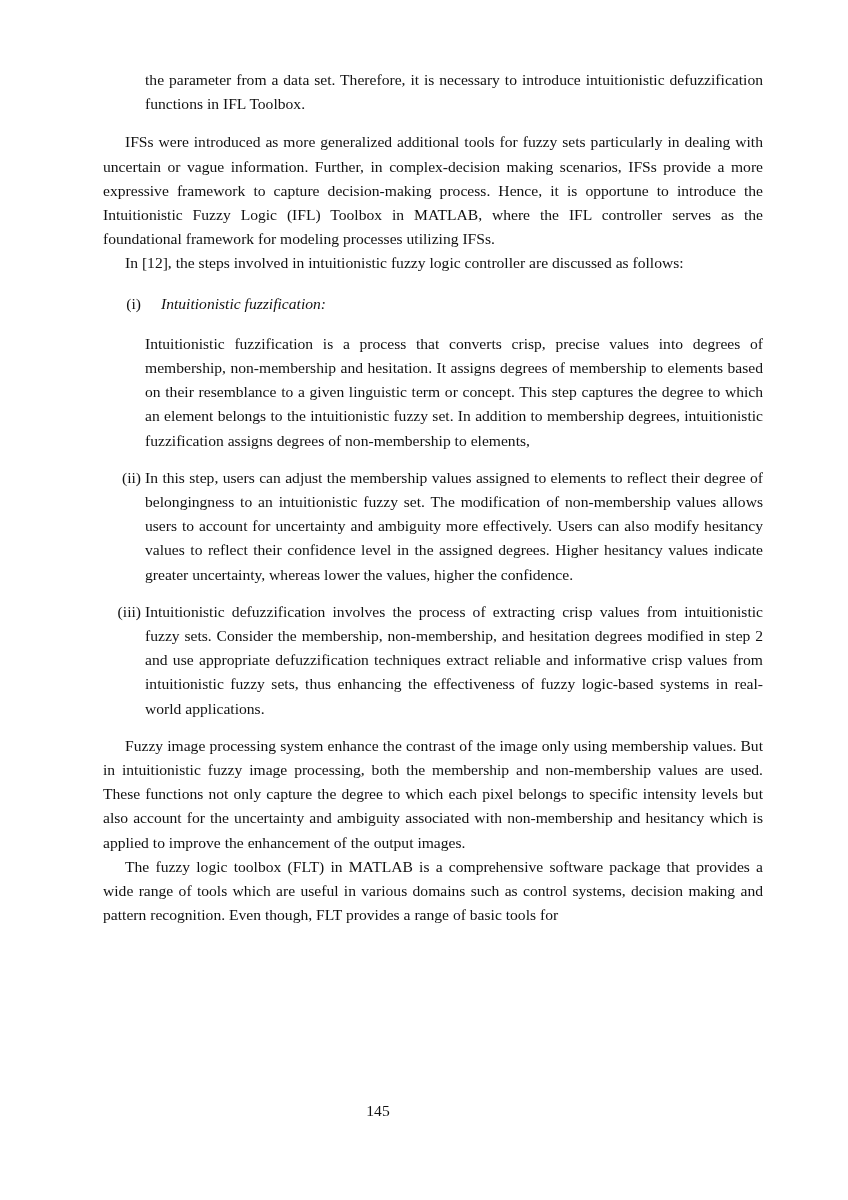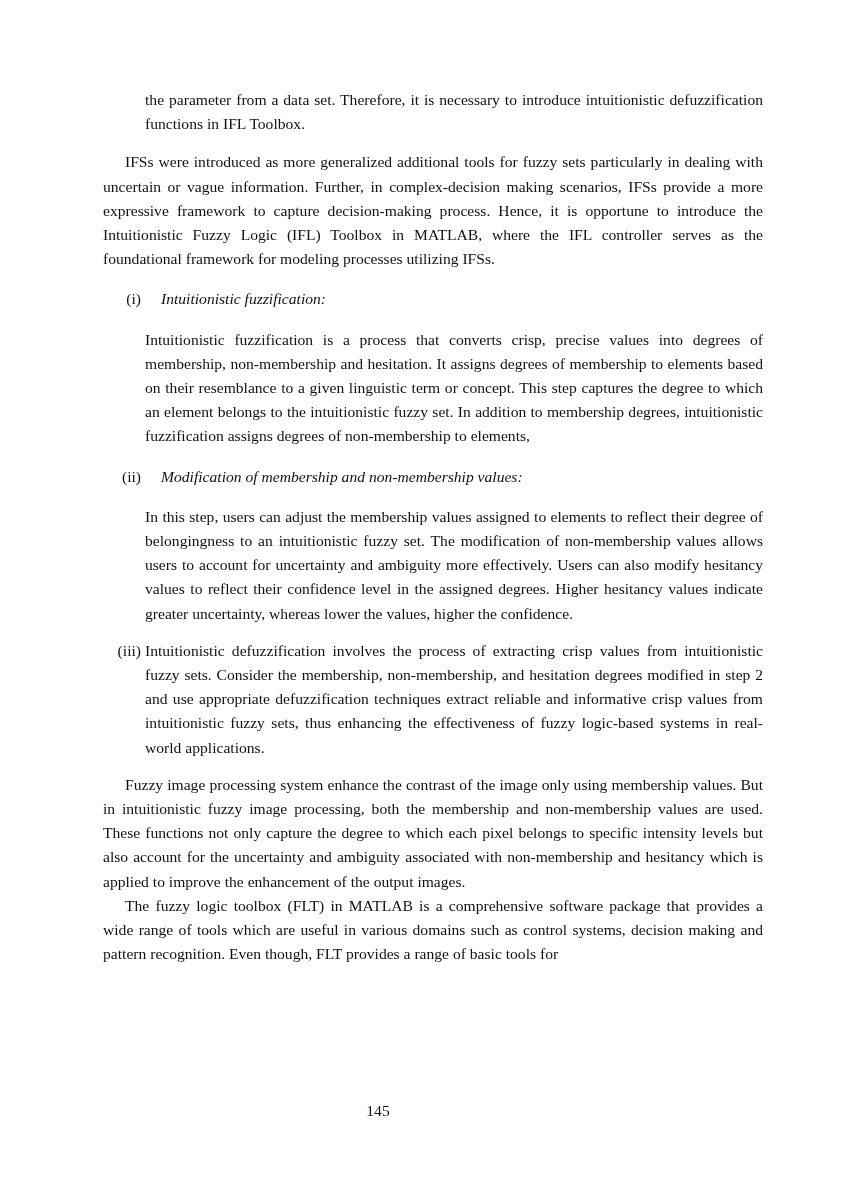--- a/index.html
+++ b/index.html
@@ -11,21 +11,21 @@
       width: 848px;
       height: 1200px;
       position: relative;
       overflow: hidden;
       font-family: "Liberation Serif", "DejaVu Serif", serif;
       color: #111111;
     }
     .page {
       position: absolute;
       left: 103px;
-      top: 88px;
+      top: 68px;
       width: 660px;
     }
     .txt {
       font-size: 15.6px;
       line-height: 24.2px;
       text-align: justify;
       margin: 0;
     }
     .cont {
       padding-left: 42px;
@@ -70,32 +70,32 @@
     }
   </style>
 </head>
 <body>
 
 <div class="page">
 
   <p class="txt cont">the parameter from a data set.  Therefore, it is necessary to introduce intuitionistic defuzzification functions in IFL Toolbox.</p>
 
   <p class="txt indent gap-top">IFSs were introduced as more generalized additional tools for fuzzy sets particularly in dealing with uncertain or vague information. Further, in complex-decision making scenarios, IFSs provide a more expressive framework to capture decision-making process.  Hence, it is opportune to introduce the Intuitionistic Fuzzy Logic (IFL) Toolbox in MATLAB, where the IFL controller serves as the foundational framework for modeling processes utilizing IFSs.</p>
+  <p class="txt indent">In [12], the steps involved in intuitionistic fuzzy logic controller are discussed as follows:</p>
 
   <div class="list">
 
     <div class="list-item">
       <span class="list-num">(i)</span>
       <p class="list-title">Intuitionistic fuzzification:</p>
       <p class="txt">Intuitionistic fuzzification is a process that converts crisp, precise values into degrees of membership, non-membership and hesitation.  It assigns degrees of membership to elements based on their resemblance to a given linguistic term or concept.  This step captures the degree to which an element belongs to the intuitionistic fuzzy set. In addition to membership degrees, intuitionistic fuzzification assigns degrees of non-membership to elements,</p>
     </div>
 
     <div class="list-item">
       <span class="list-num">(ii)</span>
-      <p class="list-title">Modification of membership and non-membership values:</p>
       <p class="txt">In this step, users can adjust the membership values assigned to elements to reflect their degree of belongingness to an intuitionistic fuzzy set. The modification of non-membership values allows users to account for uncertainty and ambiguity more effectively.  Users can also modify hesitancy values to reflect their confidence level in the assigned degrees. Higher hesitancy values indicate greater uncertainty, whereas lower the values, higher the confidence.</p>
     </div>
 
     <div class="list-item">
       <span class="list-num">(iii)</span>
       <p class="txt">Intuitionistic defuzzification involves the process of extracting crisp values from intuitionistic fuzzy sets.  Consider the membership, non-membership, and hesitation degrees modified in step 2 and use appropriate defuzzification techniques extract reliable and informative crisp values from intuitionistic fuzzy sets, thus enhancing the effectiveness of fuzzy logic-based systems in real-world applications.</p>
     </div>
 
   </div>
 

